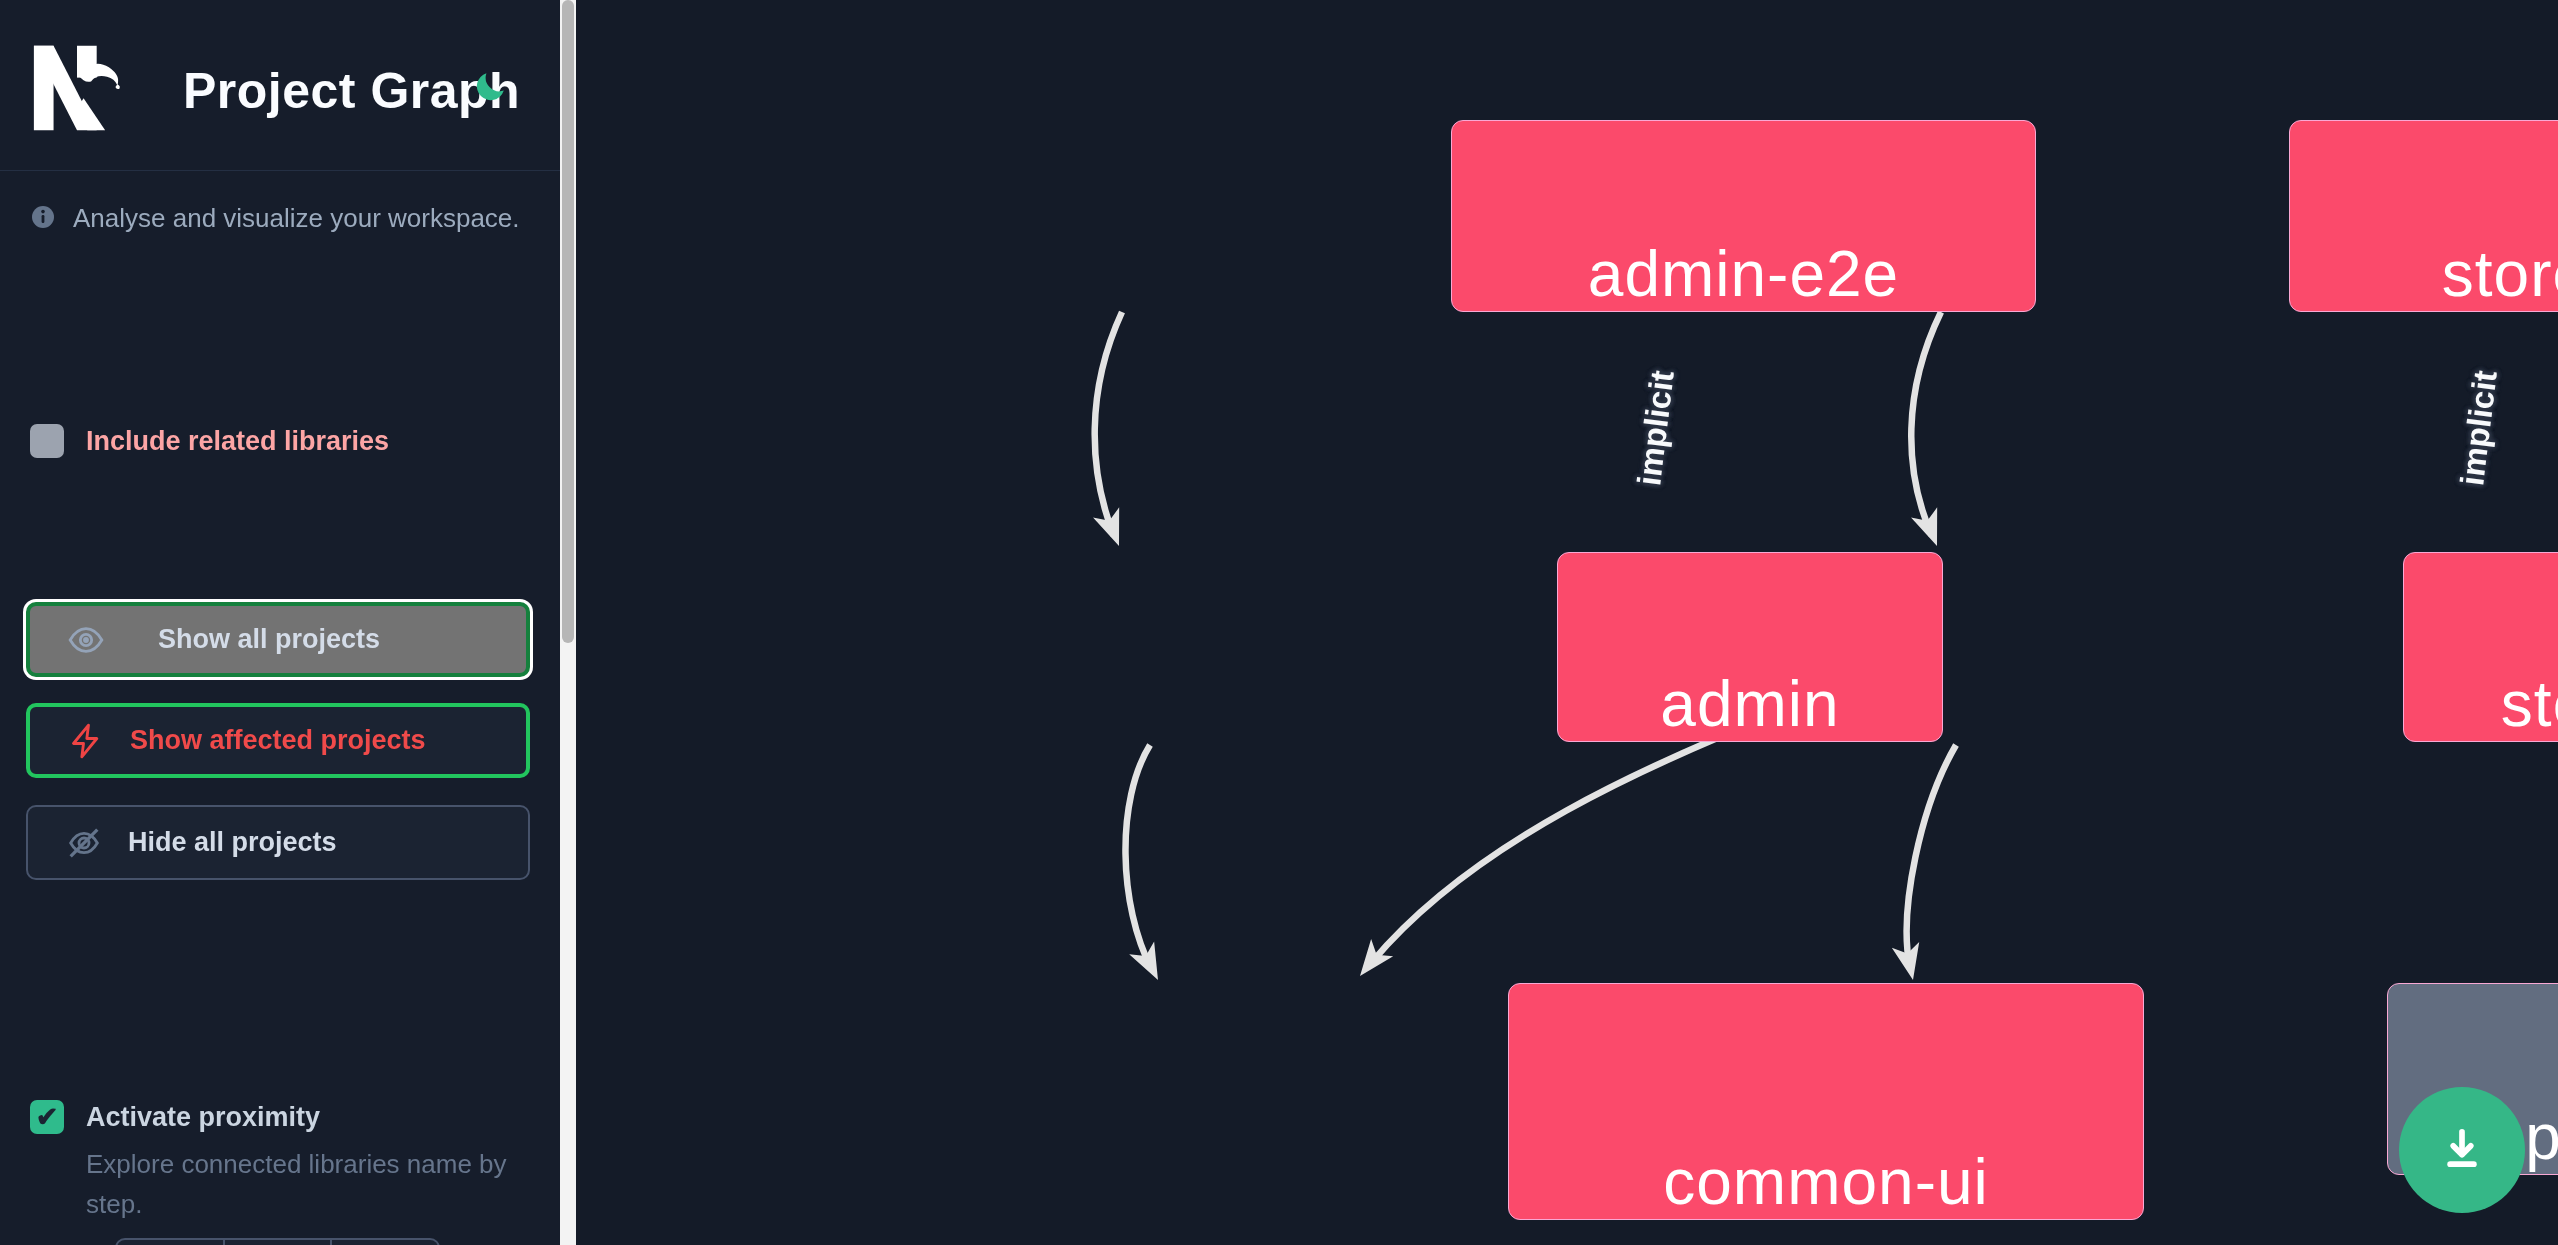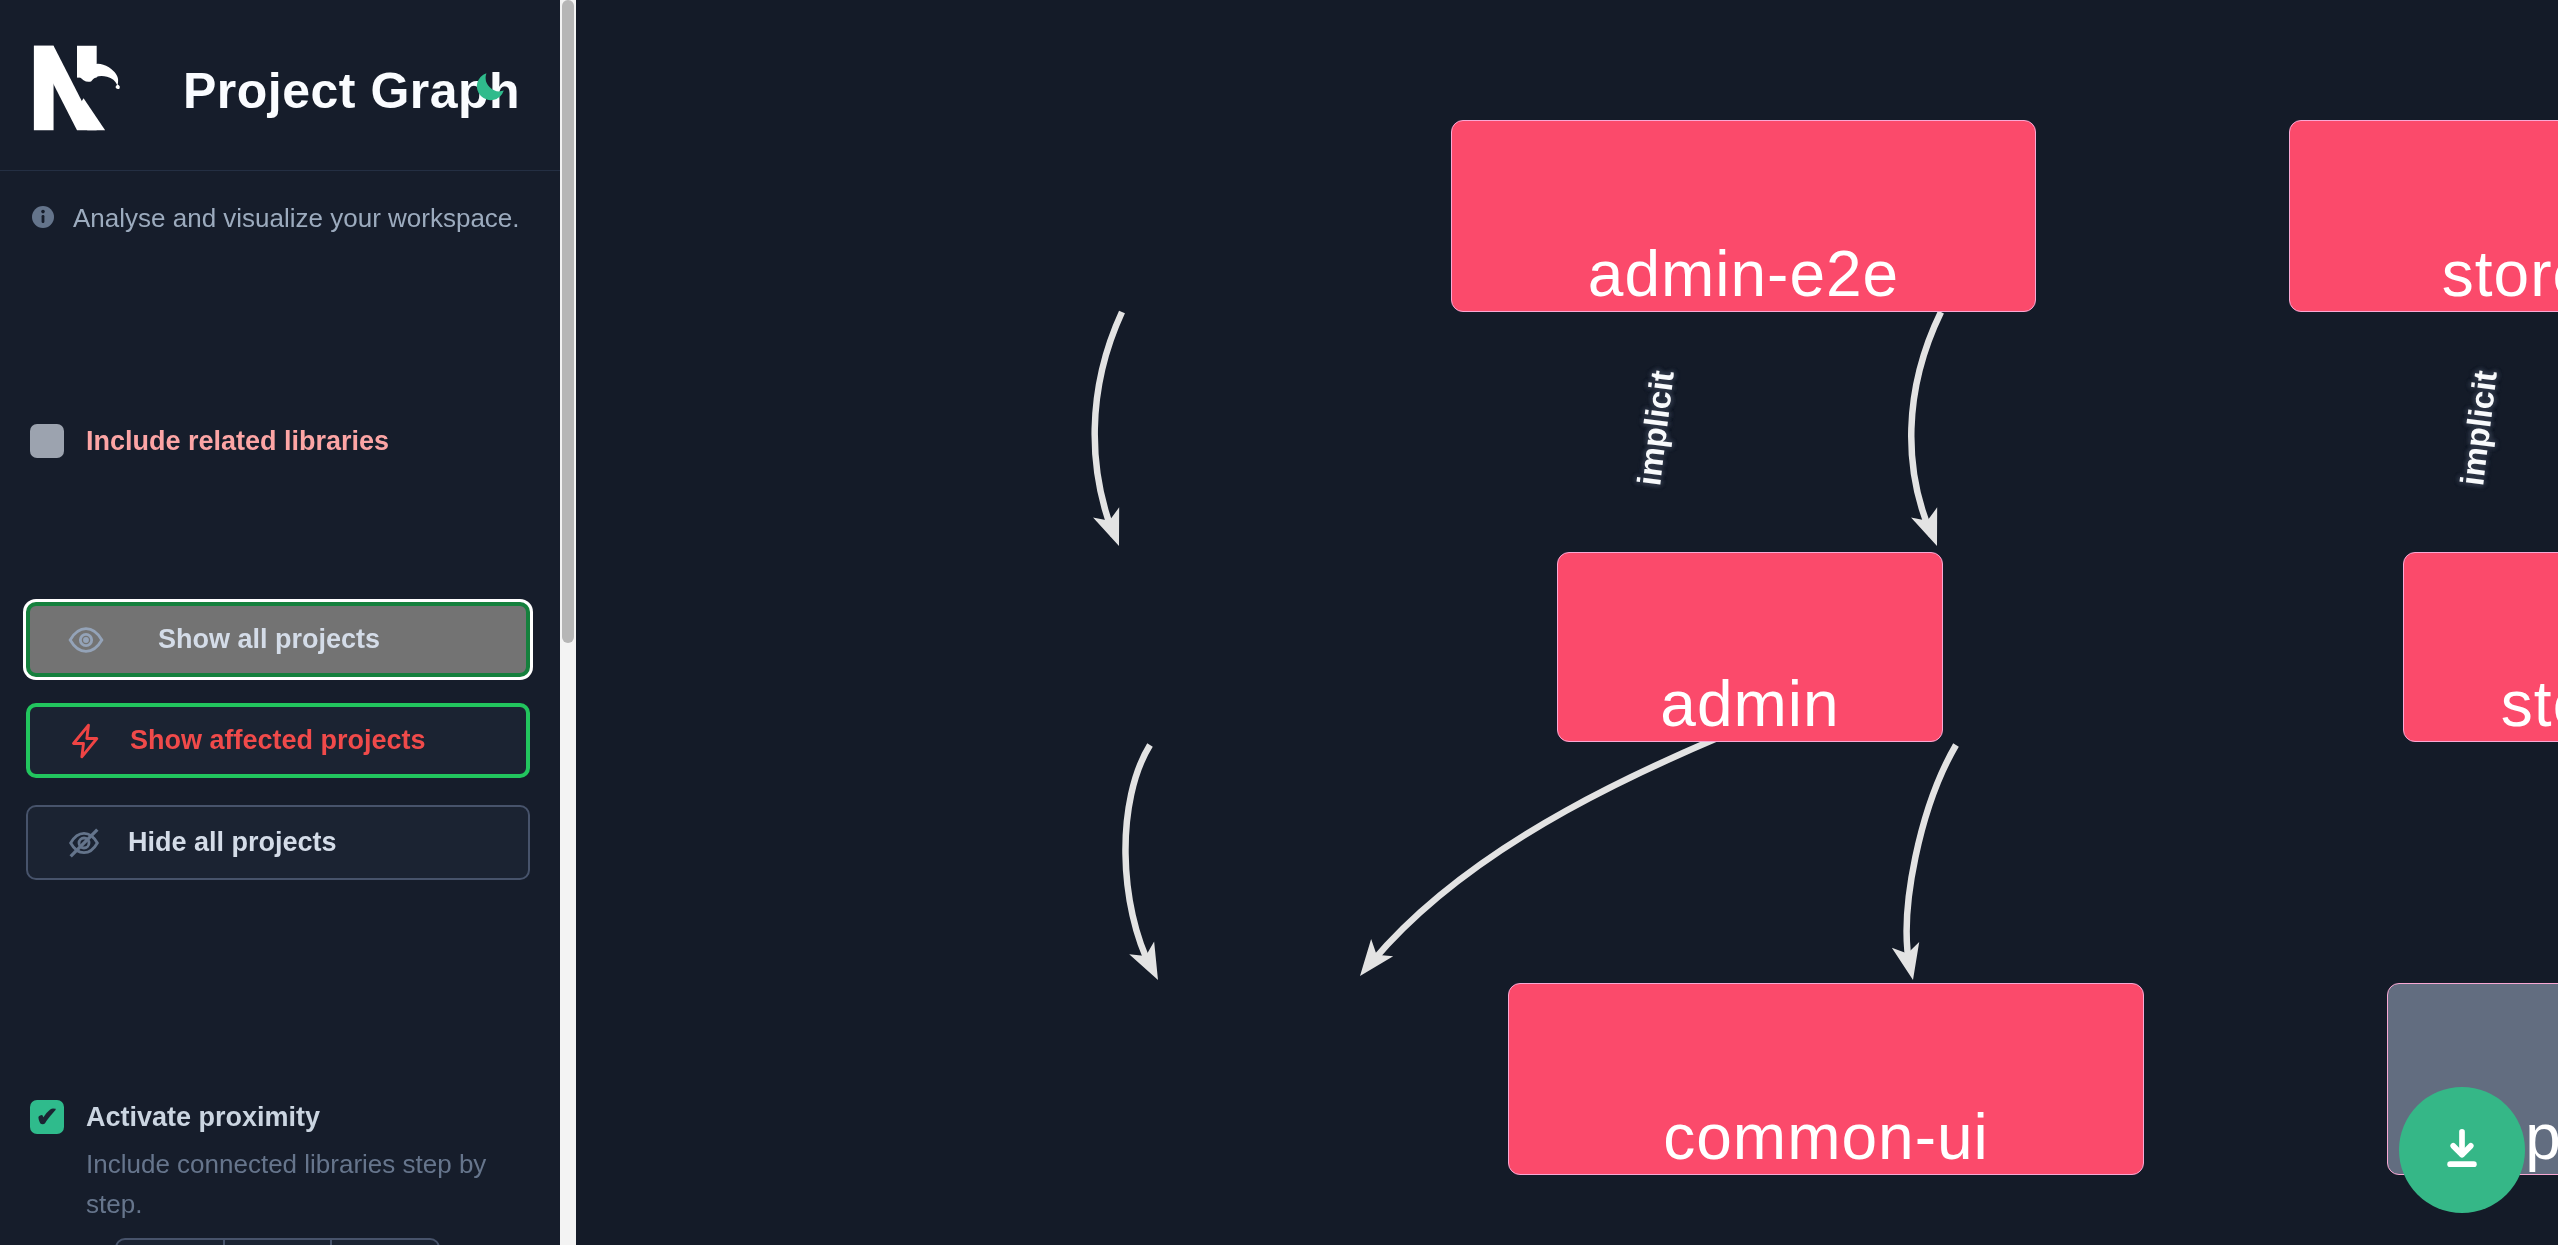--- a/index.html
+++ b/index.html
@@ -125,21 +125,21 @@
   </button>
 
 
   <div class="toggle-row" style="top:1100px;">
     <div class="toggle-top">
       <div class="cb cb-green">
         <span class="cb-check">✔</span>
       </div>
       <div class="toggle-label">Activate proximity</div>
     </div>
-    <div class="toggle-desc">Include connected libraries step by step.</div>
+    <div class="toggle-desc">Explore connected libraries name by step.</div>
   </div>
 
   <div class="stepper-sliver">
     <div class="seg"></div>
     <div class="seg"></div>
     <div class="seg"></div>
   </div>
 </div>
 
 <div class="scroll-track">
@@ -173,21 +173,21 @@
   </div>
   <div class="gnode app" style="left:1713px;top:120px;width:585px;height:192px;">
     <span class="n-label">store-e2e</span>
   </div>
   <div class="gnode app" style="left:981px;top:552px;width:386px;height:190px;">
     <span class="n-label">admin</span>
   </div>
   <div class="gnode app" style="left:1827px;top:552px;width:343px;height:190px;">
     <span class="n-label">store</span>
   </div>
-  <div class="gnode app" style="left:932px;top:983px;width:636px;height:192px;">
+  <div class="gnode app" style="left:932px;top:983px;width:636px;height:237px;">
     <span class="n-label">common-ui</span>
   </div>
   <div class="gnode lib" style="left:1811px;top:983px;width:530px;height:192px;">
     <span class="n-label">products</span>
   </div>
 </div>
 
 <button class="fab">
   <svg width="62" height="62" viewBox="0 0 24 24" fill="none" stroke="#ffffff" stroke-width="2.2" stroke-linecap="round" stroke-linejoin="round">
     <line x1="12" y1="5" x2="12" y2="13.5"></line>

